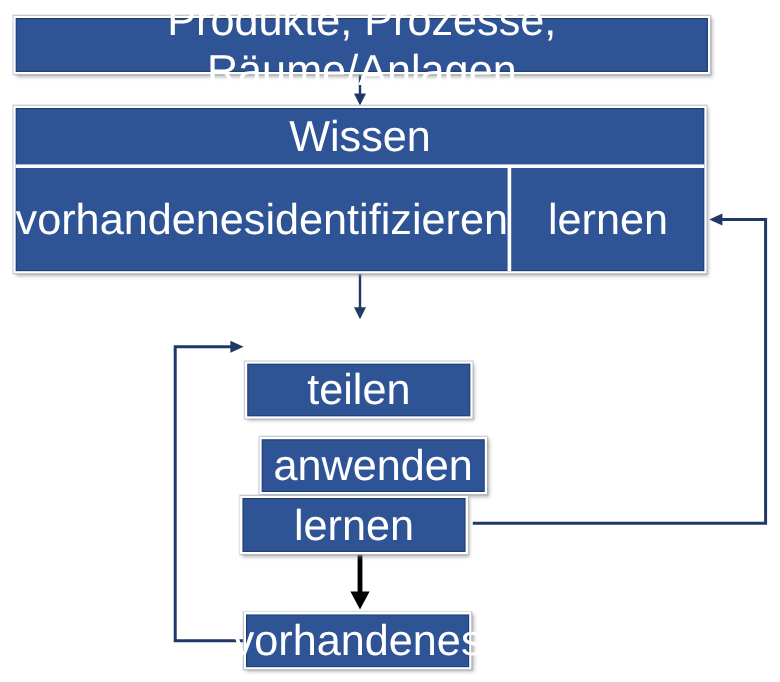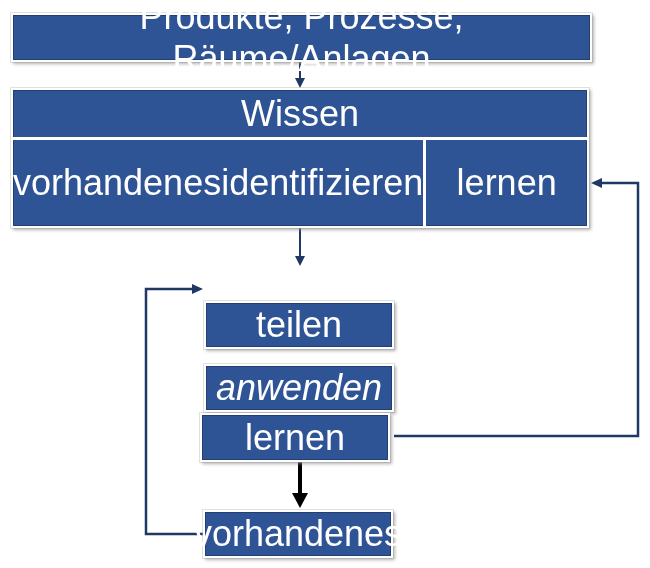--- a/index.html
+++ b/index.html
@@ -121,21 +121,21 @@
       </div>
       <div class="wissen-cell right">
         <span class="cell-line">lernen</span>
       </div>
     </div>
   </div>
 
   <div class="box" style="left:204px; top:301px; width:190px; height:48px;">
     <span>teilen</span>
   </div>
-  <div class="box" style="left:204px; top:364px; width:190px; height:48px;font-style:italic;">
+  <div class="box" style="left:216px; top:364px; width:190px; height:48px;">
     <span>anwenden</span>
   </div>
   <div class="box" style="left:200px; top:413px; width:190px; height:49px;">
     <span>lernen</span>
   </div>
 
   <div class="box" style="left:203px; top:510px; width:190px; height:48px;">
     <span>vorhandenes</span>
   </div>
 

